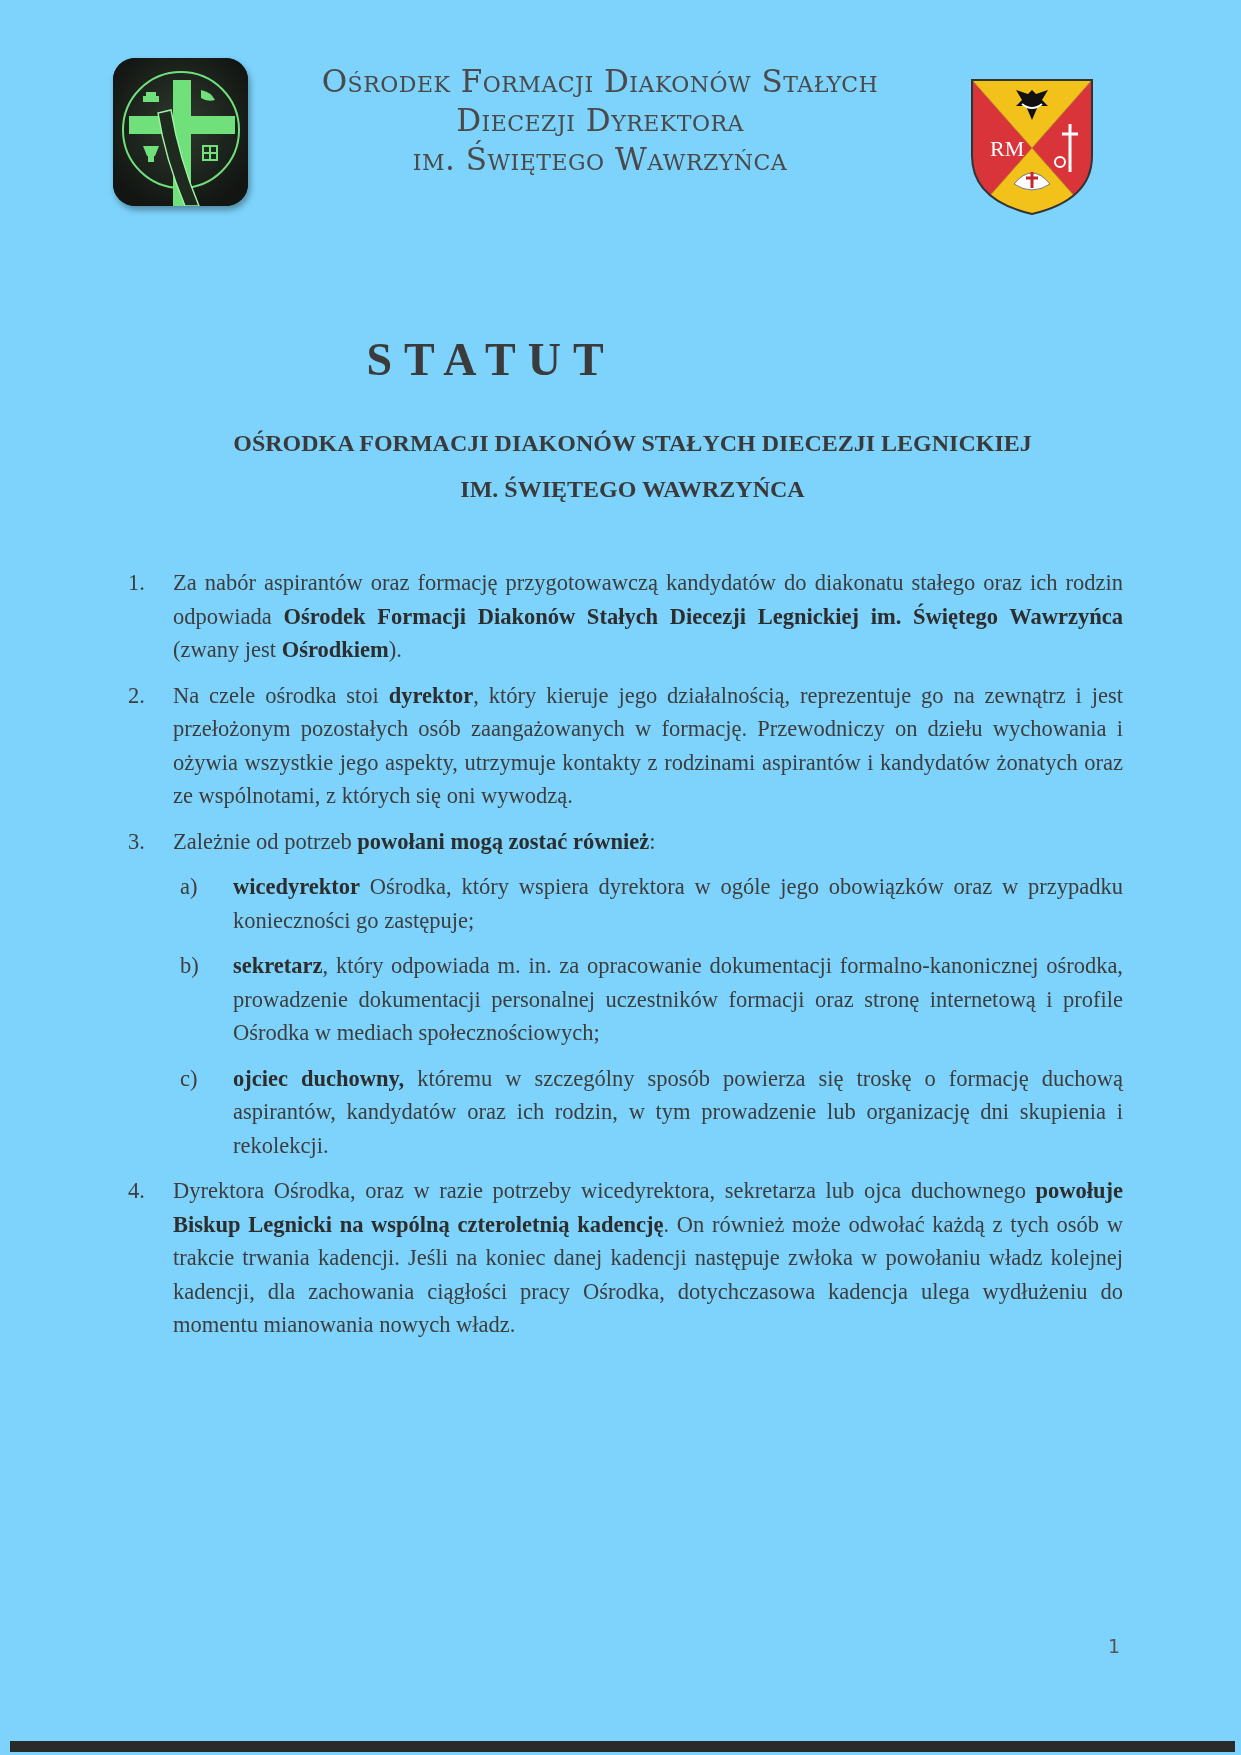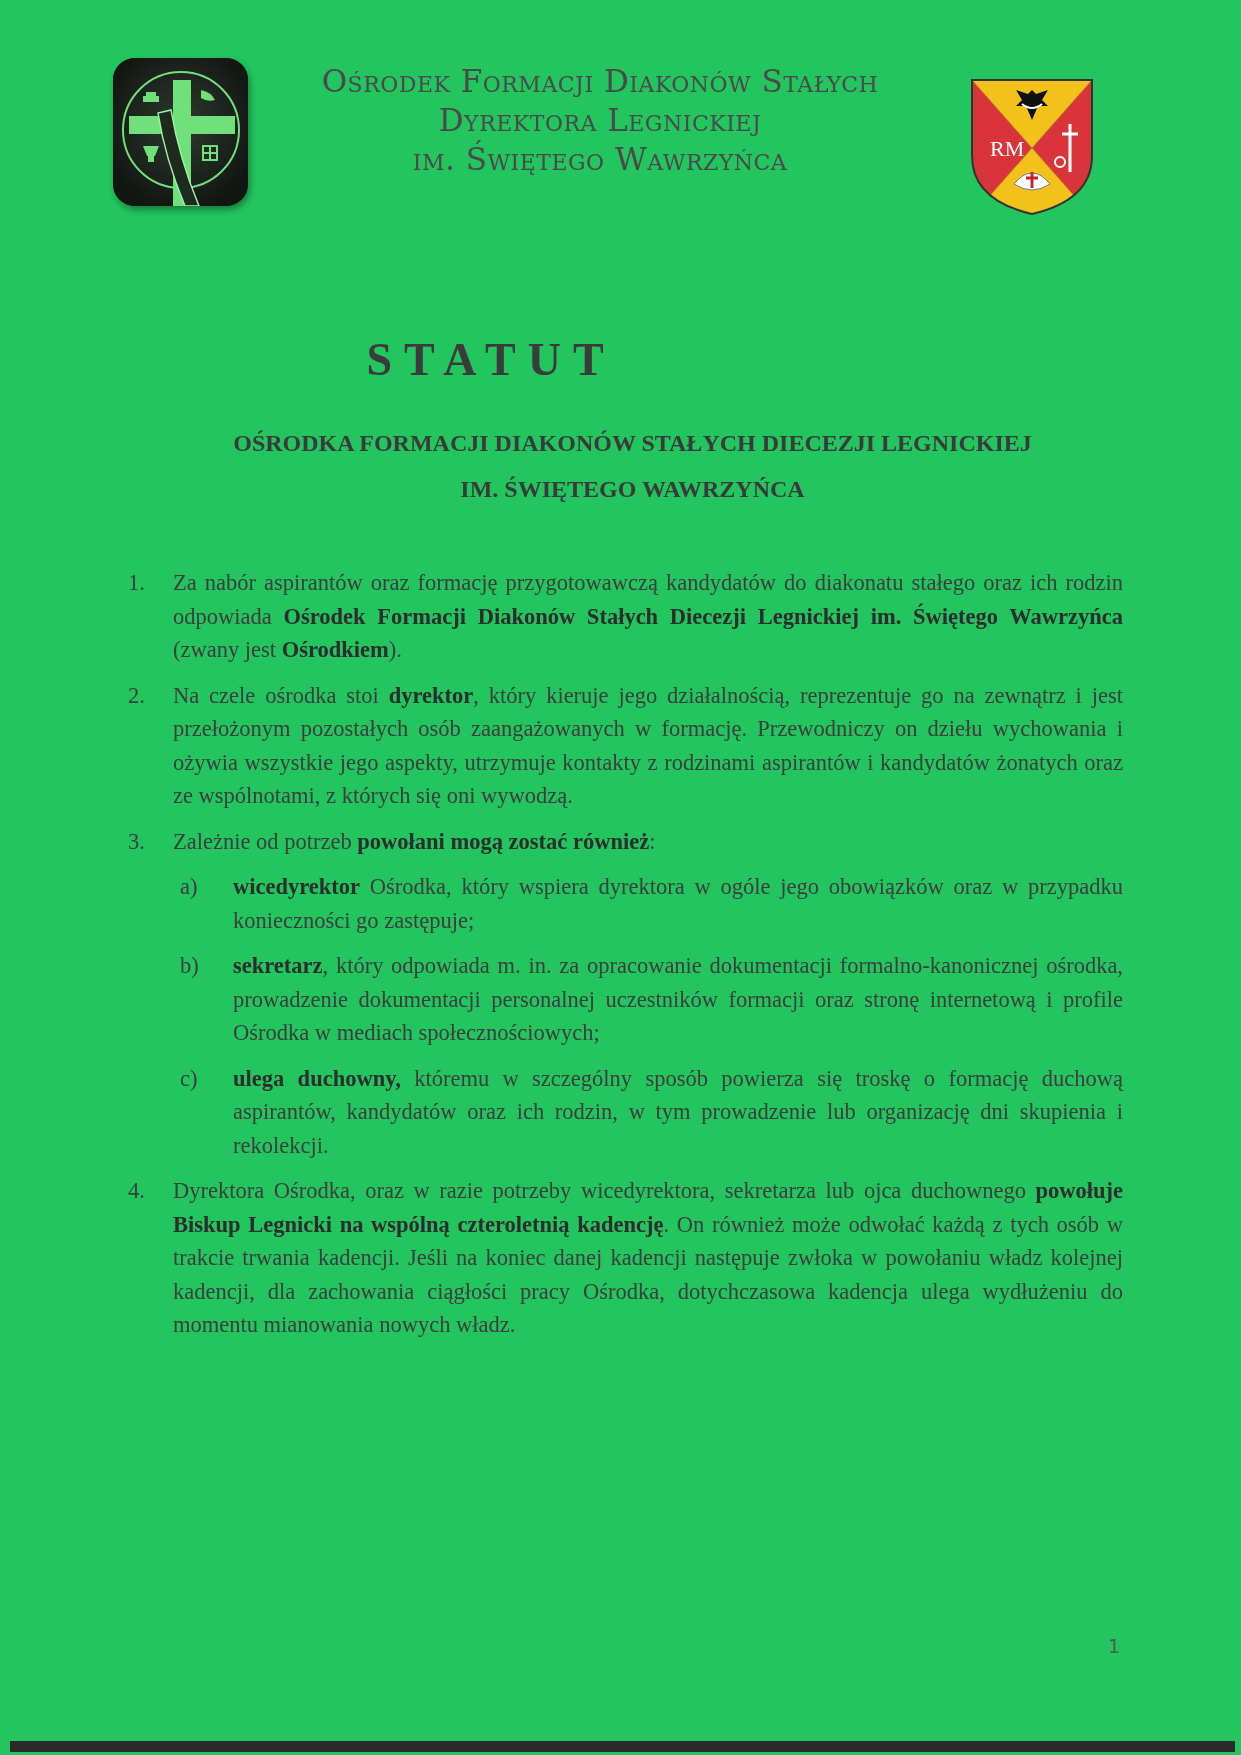--- a/index.html
+++ b/index.html
@@ -1,21 +1,21 @@
 <!DOCTYPE html>
 <html><head>
 <meta charset="utf-8">
 <style>
   html, body { margin: 0; padding: 0; background: #ffffff; }
   body {
     width: 1241px; height: 1755px; position: relative; overflow: hidden;
     font-family: "DejaVu Serif", "Liberation Serif", serif;
     color: #3a3a3a;
   }
-  .page { position: absolute; inset: 0; background: #22c55e; }
+  .page { position: absolute; inset: 0; background: #7dd3fc; }
 
   
   .logo-left {
     position: absolute; left: 113px; top: 58px; width: 135px; height: 148px;
     border-radius: 22px; background: #1b1f1b;
     box-shadow: 2px 4px 6px rgba(0,0,0,0.35);
     overflow: hidden;
   }
   .logo-right { position: absolute; left: 968px; top: 76px; width: 128px; height: 140px; }
   .header-title {
@@ -83,21 +83,21 @@
       <path d="M30 38 h16 v6 h-16 z M33 34 h10 v4 h-10 z" fill="#6fe07a"></path>
       <path d="M88 32 q10 2 14 10 q-8 2 -14 -2 z" fill="#6fe07a"></path>
       <path d="M30 88 h16 l-4 10 h-8 z M35 98 h6 v6 h-6 z" fill="#6fe07a"></path>
       <rect x="90" y="88" width="14" height="14" fill="none" stroke="#6fe07a" stroke-width="2"></rect>
       <path d="M97 88 v14 M90 95 h14" stroke="#6fe07a" stroke-width="2"></path>
     </svg>
   </div>
 
   <div class="header-title">
     <div>Ośrodek Formacji Diakonów Stałych</div>
-    <div>Dyrektora Legnickiej</div>
+    <div>Diecezji Dyrektora</div>
     <div>im. Świętego Wawrzyńca</div>
   </div>
 
   <div class="logo-right">
     <svg width="128" height="140" viewBox="0 0 128 140">
       <defs>
         <clipPath id="shield">
           <path d="M4 4 H124 V80 Q124 124 64 138 Q4 124 4 80 Z"></path>
         </clipPath>
       </defs>
@@ -152,21 +152,21 @@
       <b>wicedyrektor</b><span> Ośrodka, który wspiera dyrektora w ogóle jego obowiązków oraz w przypadku konieczności go zastępuje;</span>
     </div>
 
     <div class="sub">
       <span class="letter">b)</span>
       <b>sekretarz</b><span>, który odpowiada m. in. za opracowanie dokumentacji formalno-kanonicznej ośrodka, prowadzenie dokumentacji personalnej uczestników formacji oraz stronę internetową i profile Ośrodka w mediach społecznościowych;</span>
     </div>
 
     <div class="sub">
       <span class="letter">c)</span>
-      <b>ulega duchowny,</b><span> któremu w szczególny sposób powierza się troskę o formację duchową aspirantów, kandydatów oraz ich rodzin, w tym prowadzenie lub organizację dni skupienia i rekolekcji.</span>
+      <b>ojciec duchowny,</b><span> któremu w szczególny sposób powierza się troskę o formację duchową aspirantów, kandydatów oraz ich rodzin, w tym prowadzenie lub organizację dni skupienia i rekolekcji.</span>
     </div>
 
     <div class="item">
       <span class="num">4.</span>
       <span>Dyrektora Ośrodka, oraz w razie potrzeby wicedyrektora, sekretarza lub ojca duchownego </span><b>powołuje Biskup Legnicki na wspólną czteroletnią kadencję</b><span>. On również może odwołać każdą z tych osób w trakcie trwania kadencji. Jeśli na koniec danej kadencji następuje zwłoka w powołaniu władz kolejnej kadencji, dla zachowania ciągłości pracy Ośrodka, dotychczasowa kadencja ulega wydłużeniu do momentu mianowania nowych władz.</span>
     </div>
 
   </div>
 
   <div class="page-number">1</div>

